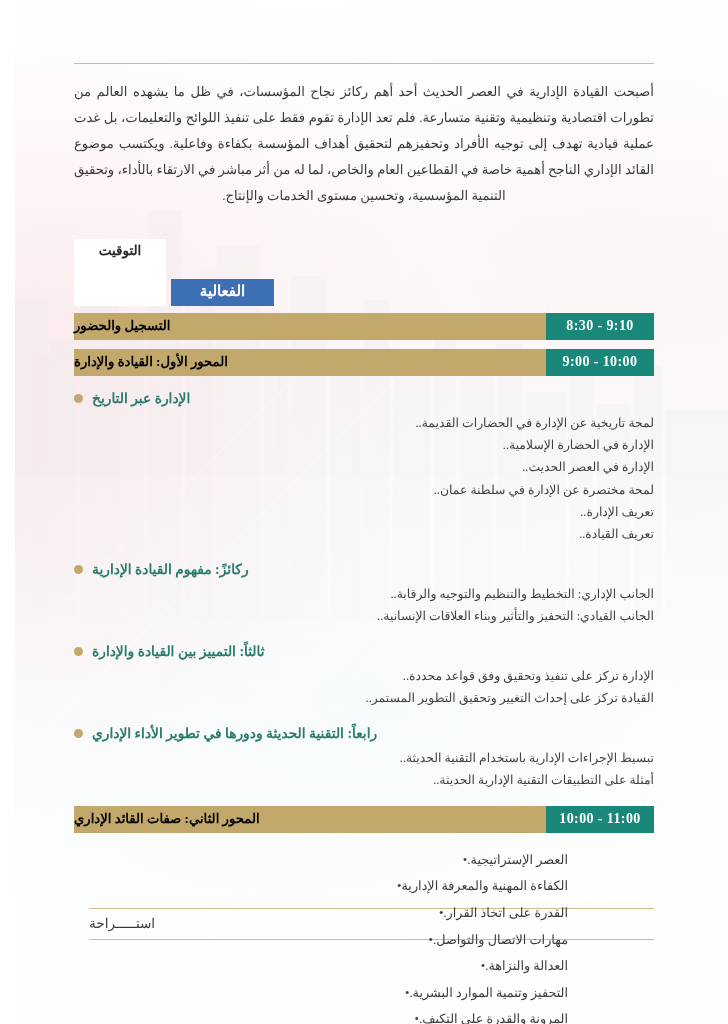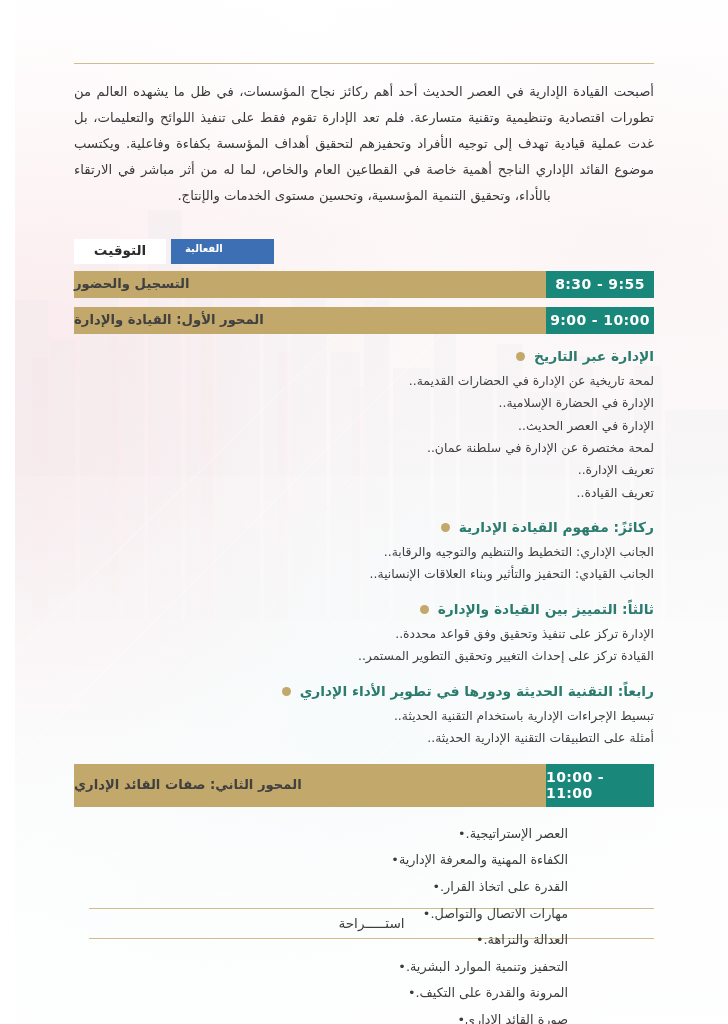--- a/index.html
+++ b/index.html
@@ -15,20 +15,21 @@
     position: relative;
   }
 
   
   .page {
     position: relative;
     width: 713px;
     height: 1024px;
     overflow: hidden;
     background: #fdfdfd;
+    font-family: Liberation Serif, serif;
   }
 
   .bg-layer {
     position: absolute;
     inset: 0;
     pointer-events: none;
   }
 
   
   .bg-wash {
@@ -121,24 +122,25 @@
     font-size: 13.5px;
     font-weight: 700;
     text-align: center;
     line-height: 1.3;
   }
   .head-event {
     min-width: 75px;
     padding: 3px 14px 4px;
     background: #3d6fb4;
     color: #ffffff;
-    font-size: 10px;
+    font-size: 15px;
     font-weight: 700;
-    text-align: left;
+    text-align: center;
     line-height: 1.3;
+    margin-top: 40px;
   }
 
   .row {
     display: flex;
     flex-direction: row;
     align-items: stretch;
     margin-bottom: 9px;
   }
   .row-time {
     flex: 0 0 108px;
@@ -149,39 +151,40 @@
     letter-spacing: 0.4px;
     display: flex;
     align-items: center;
     justify-content: center;
     padding: 5px 0 6px;
     direction: ltr;
   }
   .row-event {
     flex: 1 1 auto;
     background: #c3a86b;
-    color: #404040;
+    color: #000000;
     font-size: 13.2px;
     font-weight: 700;
     display: flex;
     align-items: center;
     justify-content: flex-end;
     padding: 5px 12px 6px 0;
     text-align: right;
   }
 
   
   .details { margin-top: 13px; }
 
   .block { margin-bottom: 14px; }
 
   .block-head {
     display: flex;
     flex-direction: row;
     align-items: center;
+    justify-content: flex-end;
     gap: 9px;
     margin-bottom: 4px;
     padding-left: 0;
     padding-right: 0;
   }
   .block-title {
     color: #2b7c6e;
     font-size: 13.8px;
     font-weight: 700;
     line-height: 1.4;
@@ -227,21 +230,21 @@
   .traits li .dash { padding-left: 3px; }
 
   
   .break-wrap {
     position: absolute;
     left: 74px;
     right: 74px;
     top: 908px;
   }
   .break-label {
-    text-align: center;
+    text-align: left;
     font-size: 13.6px;
     color: #3a3a3c;
     letter-spacing: 0.3px;
     padding: 6px 0 7px;
   }
 </style>
 </head>
 <body>
 
 <div class="page">
@@ -314,21 +317,21 @@
     <p class="intro">أصبحت القيادة الإدارية في العصر الحديث أحد أهم ركائز نجاح المؤسسات، في ظل ما يشهده العالم من تطورات اقتصادية وتنظيمية وتقنية متسارعة. فلم تعد الإدارة تقوم فقط على تنفيذ اللوائح والتعليمات، بل غدت عملية قيادية تهدف إلى توجيه الأفراد وتحفيزهم لتحقيق أهداف المؤسسة بكفاءة وفاعلية. ويكتسب موضوع القائد الإداري الناجح أهمية خاصة في القطاعين العام والخاص، لما له من أثر مباشر في الارتقاء بالأداء، وتحقيق التنمية المؤسسية، وتحسين مستوى الخدمات والإنتاج.</p>
 
     <div class="agenda">
 
       <div class="agenda-head">
         <div class="head-event">الفعالية</div>
         <div class="head-time">التوقيت</div>
       </div>
 
       <div class="row">
-        <div class="row-time">8:30 - 9:55</div>
+        <div class="row-time">8:30 - 9:10</div>
         <div class="row-event">التسجيل والحضور</div>
       </div>
 
       <div class="row">
         <div class="row-time">9:00 - 10:00</div>
         <div class="row-event">المحور الأول: القيادة والإدارة</div>
       </div>
 
     </div>
 

